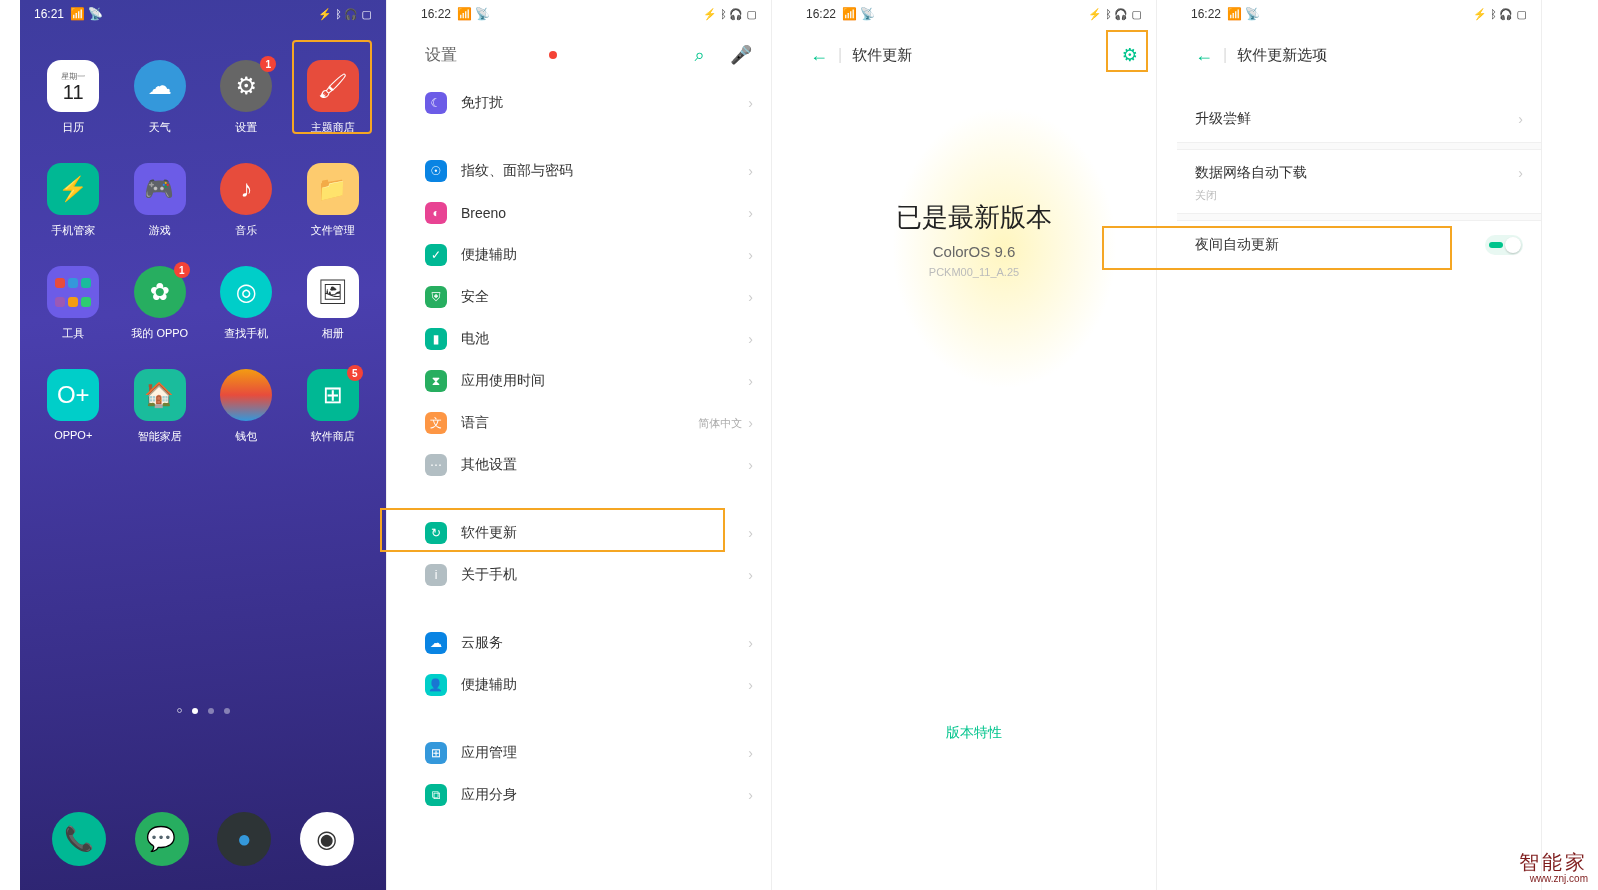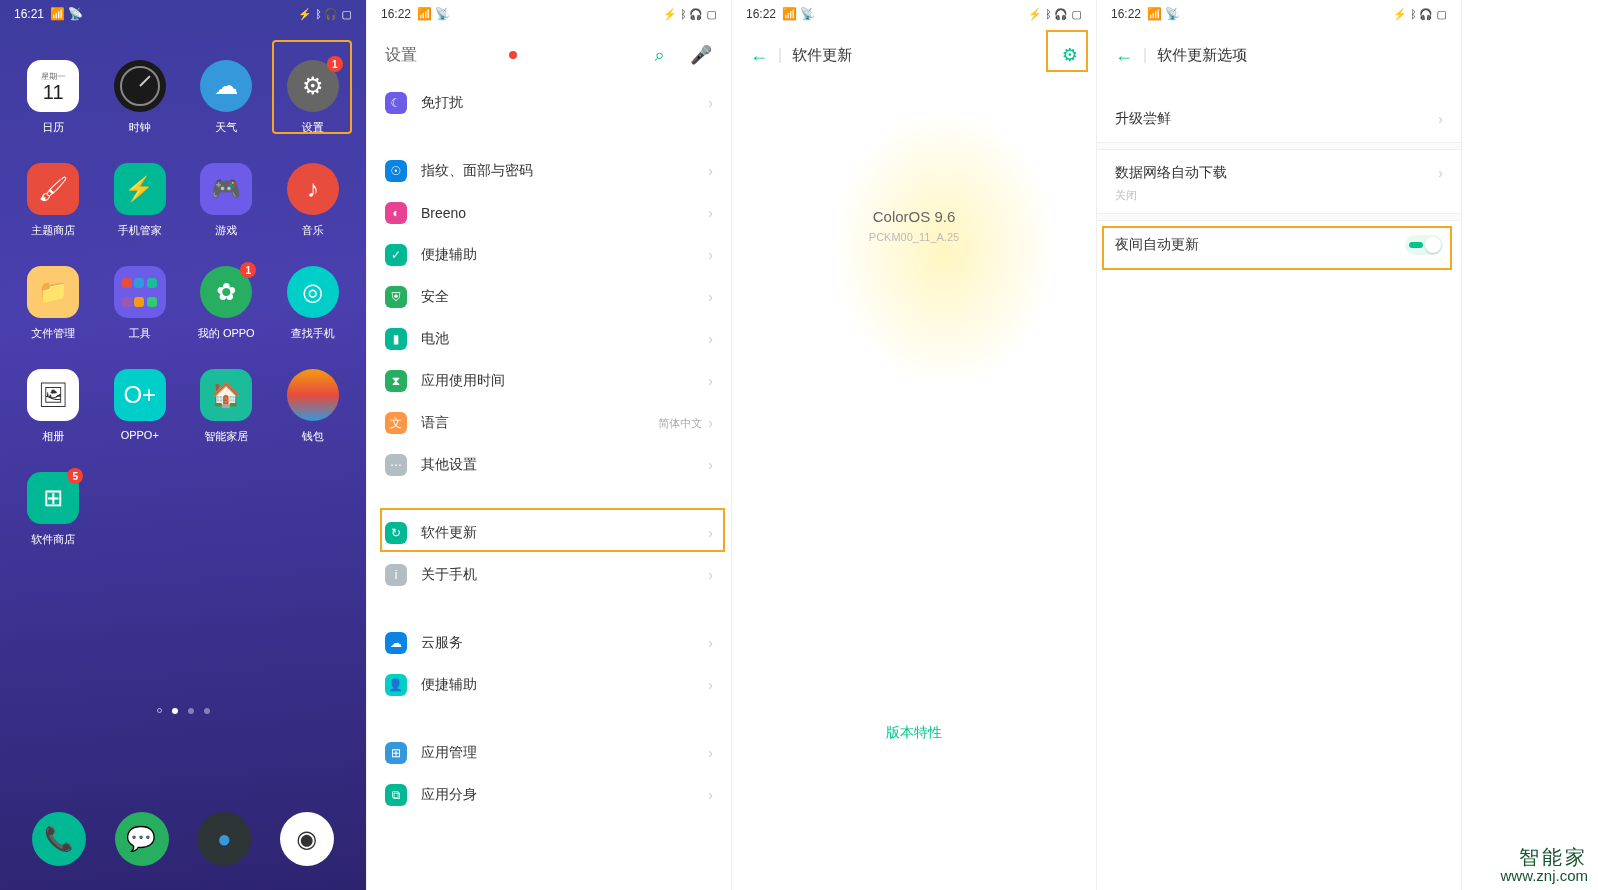--- a/index.html
+++ b/index.html
@@ -1,17 +1,17 @@
 <!DOCTYPE html>
 <html><head>
 <meta charset="utf-8">
 <style>
 * { margin: 0; padding: 0; box-sizing: border-box; font-family: -apple-system, "PingFang SC", "Microsoft YaHei", sans-serif; }
 body { background: #fff; width: 1598px; height: 890px; display: flex; overflow: hidden; }
-.panel { position: relative; height: 890px; border-right: 1px solid #eee; background: #fff; flex-shrink: 0; }
+.panel { position: relative; height: 890px; border-right: 1px solid #eee; background: #fff; flex-shrink: 0; margin-left: 20px; }
 .panel:last-child { border-right: none; }
 .p1 { width: 367px; background: linear-gradient(175deg, #3e3c9e 0%, #4a3fae 35%, #2d2470 100%); }
 .p2 { width: 365px; }
 .p3 { width: 365px; }
 .p4 { width: 365px; }
 
 .statusbar { height: 28px; display: flex; align-items: center; justify-content: space-between; padding: 0 14px; font-size: 12px; font-weight: 500; }
 .sb-white { color: #fff; }
 .sb-dark { color: #333; }
 .sb-left { display: flex; align-items: center; gap: 6px; }
@@ -77,23 +77,23 @@
 .p4-row { display: flex; align-items: center; padding: 14px 18px; font-size: 14px; color: #333; }
 .p4-row .chev { margin-left: auto; }
 .p4-sub { font-size: 11px; color: #bbb; padding: 0 18px 10px 18px; margin-top: -8px; }
 .p4-sep { height: 8px; background: #fafafa; border-top: 1px solid #f0f0f0; border-bottom: 1px solid #f0f0f0; }
 .toggle { width: 38px; height: 20px; background: #e8f8f2; border-radius: 10px; position: relative; margin-left: auto; }
 .toggle::after { content: ''; position: absolute; width: 16px; height: 16px; background: #fff; border-radius: 50%; top: 2px; right: 2px; box-shadow: 0 1px 2px rgba(0,0,0,0.2); }
 .toggle.on::before { content: ''; position: absolute; width: 14px; height: 6px; background: #00c48c; border-radius: 3px; top: 7px; left: 4px; }
 .hl-toggle { position: absolute; left: 1102px; top: 226px; width: 350px; height: 44px; border: 2px solid #f5a623; pointer-events: none; }
 .notes { padding: 16px 18px; font-size: 10px; color: #bbb; line-height: 1.7; }
 
-.watermark { position: absolute; bottom: 6px; right: 10px; color: #14532d; font-size: 14px; text-align: right; line-height: 1.1; pointer-events: none; }
+.watermark { position: absolute; bottom: 6px; right: 10px; color: #7f1d1d; font-size: 14px; text-align: right; line-height: 1.1; pointer-events: none; }
 .watermark .wm-main { font-size: 20px; letter-spacing: 3px; }
-.watermark .wm-sub { font-size: 15px; }
+.watermark .wm-sub { font-size: 10px; }
 
 
 .bg-white { background: #fff; }
 .bg-purple { background: #6c5ce7; }
 .bg-teal { background: #00cec9; }
 .bg-green { background: #00b894; }
 .bg-green2 { background: #27ae60; }
 .bg-yellow { background: #fdcb6e; }
 .bg-orange { background: #fd9644; }
 .bg-red { background: #e74c3c; }
@@ -118,24 +118,20 @@
   </div>
   <div class="home-grid">
     <div class="app">
       <div class="app-icon cal-icon">
           <span class="cal-top">星期一</span>
           <span class="cal-num">11</span>
         </div>
       <span>日历</span>
     </div>
     <div class="app">
-        <div class="app-icon circle clock-icon"></div>
-        <span>时钟</span>
-      </div>
-    <div class="app">
         <div class="app-icon circle bg-blue2">☁</div>
         <span>天气</span>
       </div>
     <div class="app">
         <div class="app-icon circle" style="background:#666">⚙<span class="badge">1</span></div>
         <span>设置</span>
       </div>
     <div class="app">
         <div class="app-icon bg-red">🖌</div>
         <span>主题商店</span>
@@ -314,20 +310,21 @@
   </div>
   <div class="p3-hdr">
     <span class="back-ic">←</span>
     <span class="vdiv">|</span>
     <span class="p3-title">软件更新</span>
     <span class="gear-ic">⚙</span>
   </div>
   <div class="gear-hl"></div>
   <div class="update-glow"></div>
   <div class="update-txt">
+    <div class="ut-main">已是最新版本</div>
     <div class="ut-sub">ColorOS 9.6</div>
     <div class="ut-ver">PCKM00_11_A.25</div>
   </div>
   <div class="version-feat">版本特性</div>
 </div>
 
 <div class="panel p4">
   <div class="statusbar sb-dark">
     <div class="sb-left"><span>16:22</span> 📶 📡</div>
     <div class="sb-right">⚡ ᛒ 🎧 ▢</div>

